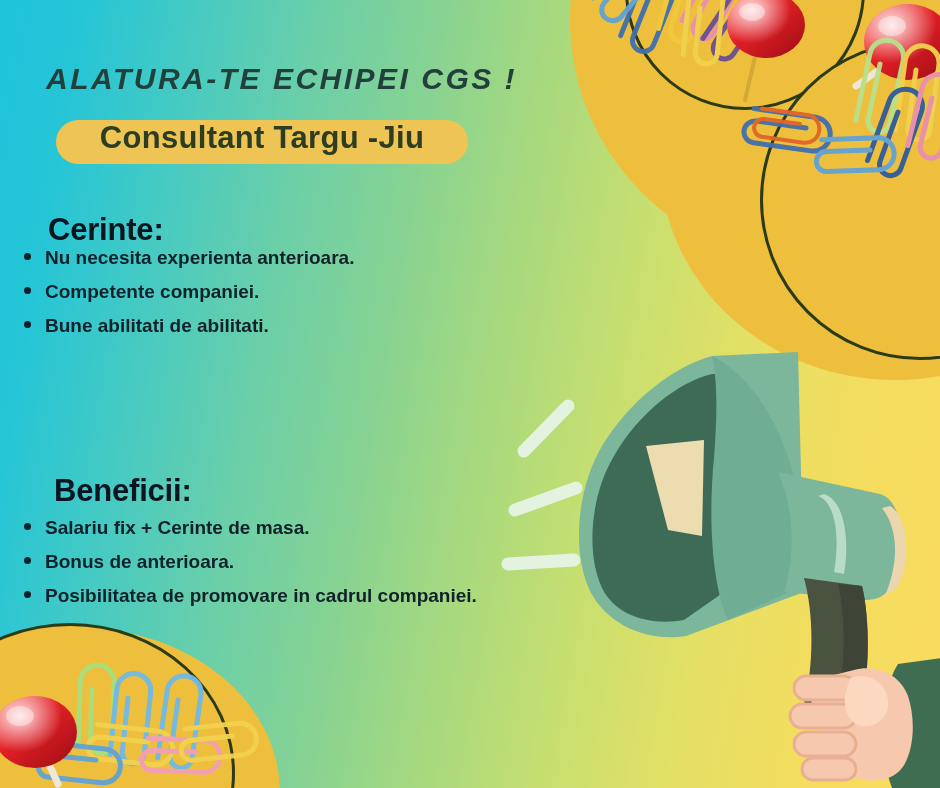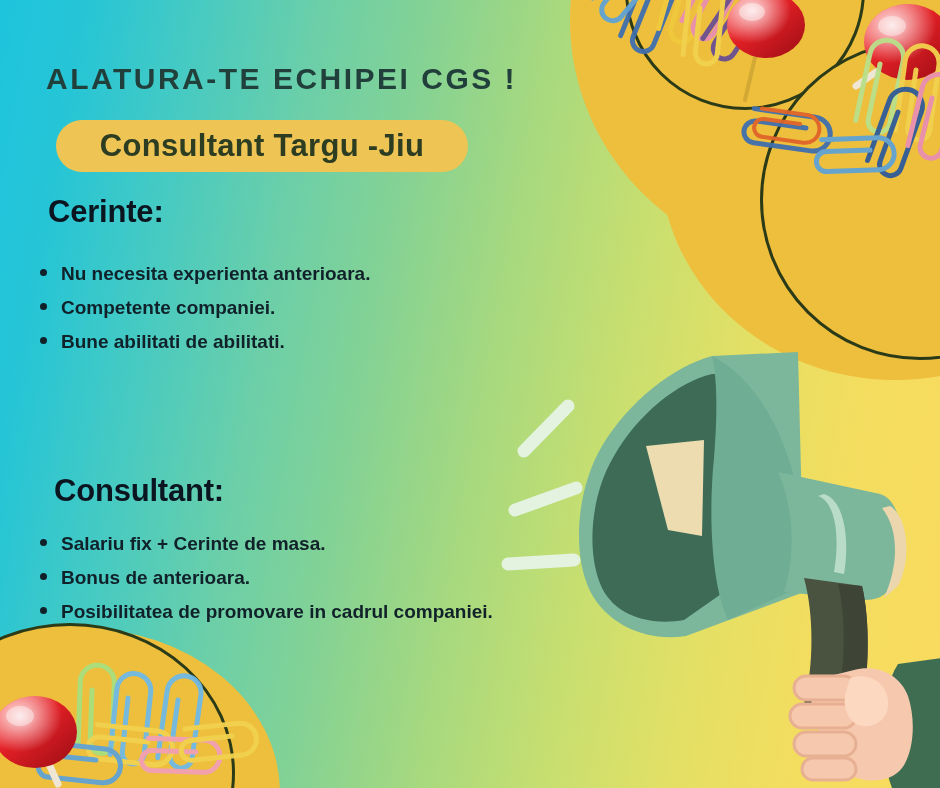--- a/index.html
+++ b/index.html
@@ -87,58 +87,58 @@
   
   #headline {
     position: absolute;
     left: 46px;
     top: 62px;
     font-size: 30px;
     font-weight: 800;
     letter-spacing: 2.5px;
     color: #22403b;
     white-space: nowrap;
+    font-style: italic;
   }
 
   
   #role-pill {
     position: absolute;
     left: 56px;
     top: 120px;
     width: 412px;
-    height: 52px;
+    height: 44px;
     background: #eec455;
     border-radius: 32px;
     display: flex;
-    align-items: center;
     justify-content: center;
   }
   #role-pill-label {
     font-size: 31px;
     font-weight: 700;
     color: #2d3d22;
     letter-spacing: 0.3px;
     white-space: nowrap;
   }
 
   
   .section-heading {
     position: absolute;
     font-size: 31px;
     font-weight: 700;
     color: #0a1520;
     letter-spacing: -0.2px;
   }
-  #req-heading { left: 48px; top: 194px; }
+  #req-heading { left: 48px; top: 212px; }
   #ben-heading { left: 54px; top: 473px; }
 
   .bullet-list {
     position: absolute;
     list-style: none;
-    margin: 16px;
+    margin: 0;
     padding: 0;
   }
   #req-list { left: 24px; top: 248px; }
   #ben-list { left: 24px; top: 518px; }
 
   .bullet-item {
     display: flex;
     align-items: baseline;
     font-size: 19px;
     font-weight: 700;
@@ -302,21 +302,21 @@
     <li class="bullet-item">
       <span class="bullet-dot"></span>
       <span>Competente companiei.</span>
     </li>
     <li class="bullet-item">
       <span class="bullet-dot"></span>
       <span>Bune abilitati de abilitati.</span>
     </li>
   </ul>
 
-  <div class="section-heading" id="ben-heading">Consultant:</div>
+  <div class="section-heading" id="ben-heading">Beneficii:</div>
 
   <ul class="bullet-list" id="ben-list">
     <li class="bullet-item">
       <span class="bullet-dot"></span>
       <span>Salariu fix + Cerinte de masa.</span>
     </li>
     <li class="bullet-item">
       <span class="bullet-dot"></span>
       <span>Bonus de anterioara.</span>
     </li>

